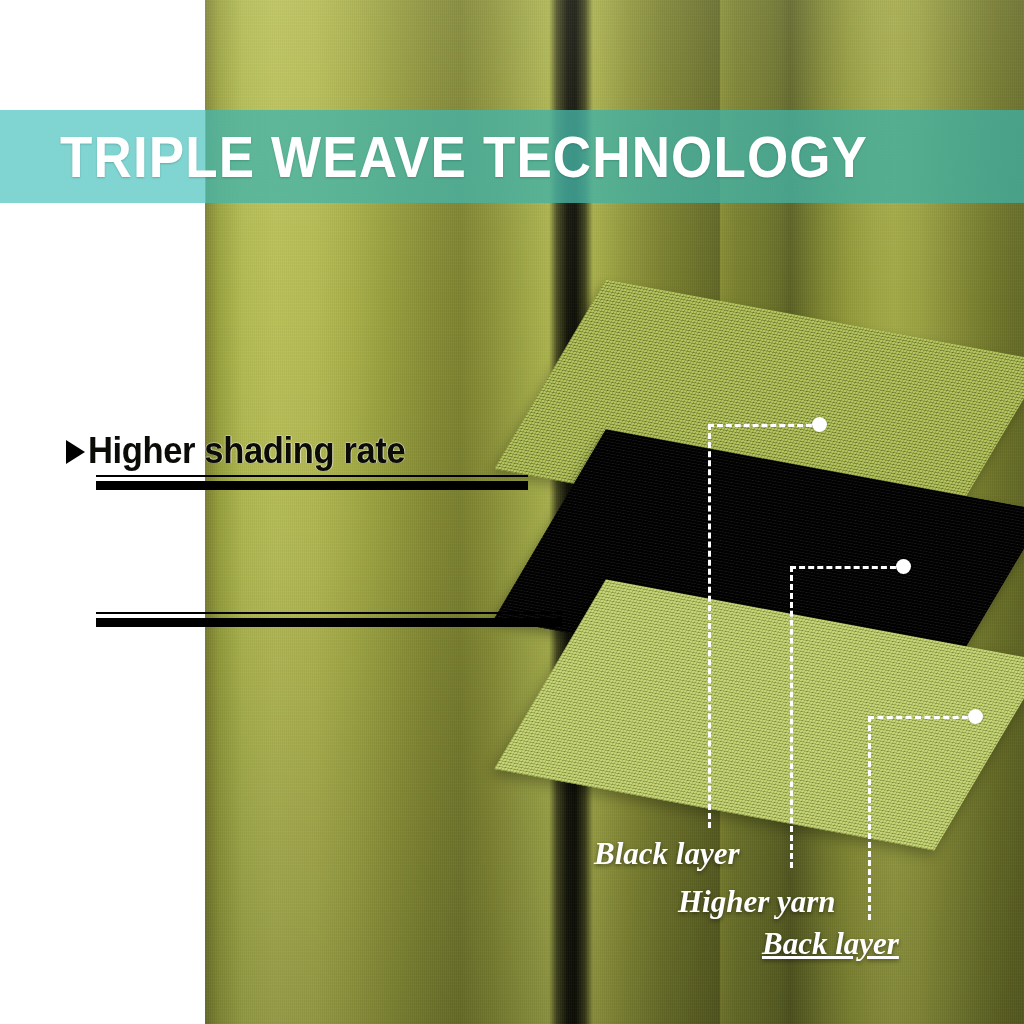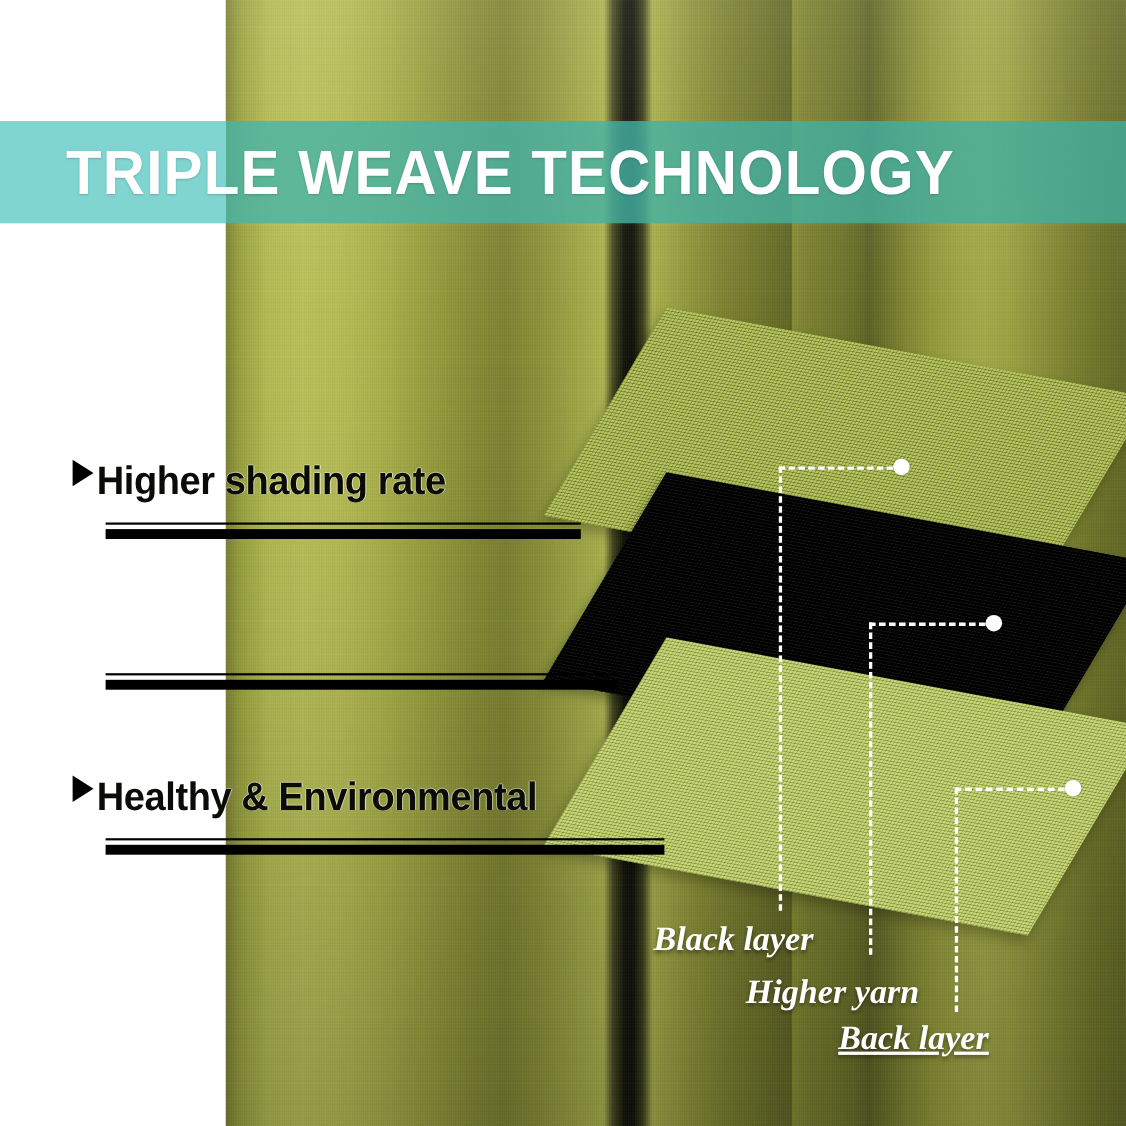--- a/index.html
+++ b/index.html
@@ -144,21 +144,21 @@
     text-shadow:0 1px 2px rgba(0,60,58,.25);
   }
 
   
   .feature{
     position:absolute;
     left:66px;
     height:90px;
   }
   .feature-row{
-    display:flex;align-items:flex-start;
+    display:flex;align-items:flex-end;
     height:52px;
   }
   .bullet-tri{
     width:0;height:0;
     border-left:19px solid #000;
     border-top:12px solid transparent;
     border-bottom:12px solid transparent;
     margin-right:3px;
     margin-bottom:6px;
     flex:0 0 auto;
@@ -320,25 +320,14 @@
   </div>
 
   <div class="feature" style="top:555px;">
     <div class="rule" style="top:57px;width:466px;">
       <div class="thin"></div>
       <div class="gap"></div>
       <div class="thick"></div>
     </div>
   </div>
 
-  <div class="feature" style="top:705px;">
-    <div class="feature-row">
-      <div class="bullet-tri"></div>
-      <div class="feature-label">Healthy &amp; Environmental</div>
-    </div>
-    <div class="rule" style="top:57px;width:508px;">
-      <div class="thin"></div>
-      <div class="gap"></div>
-      <div class="thick"></div>
-    </div>
-  </div>
 
 </div>
 
 </body></html>

